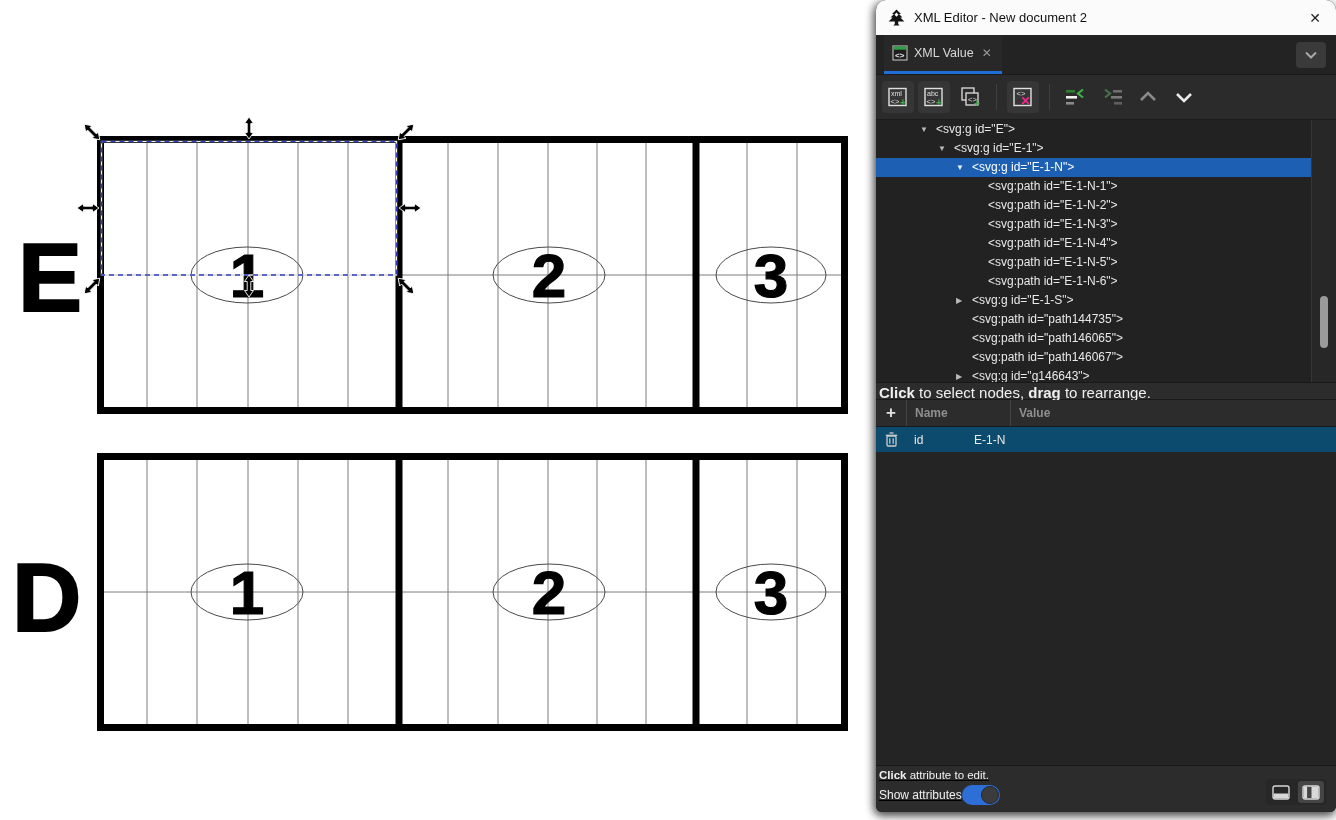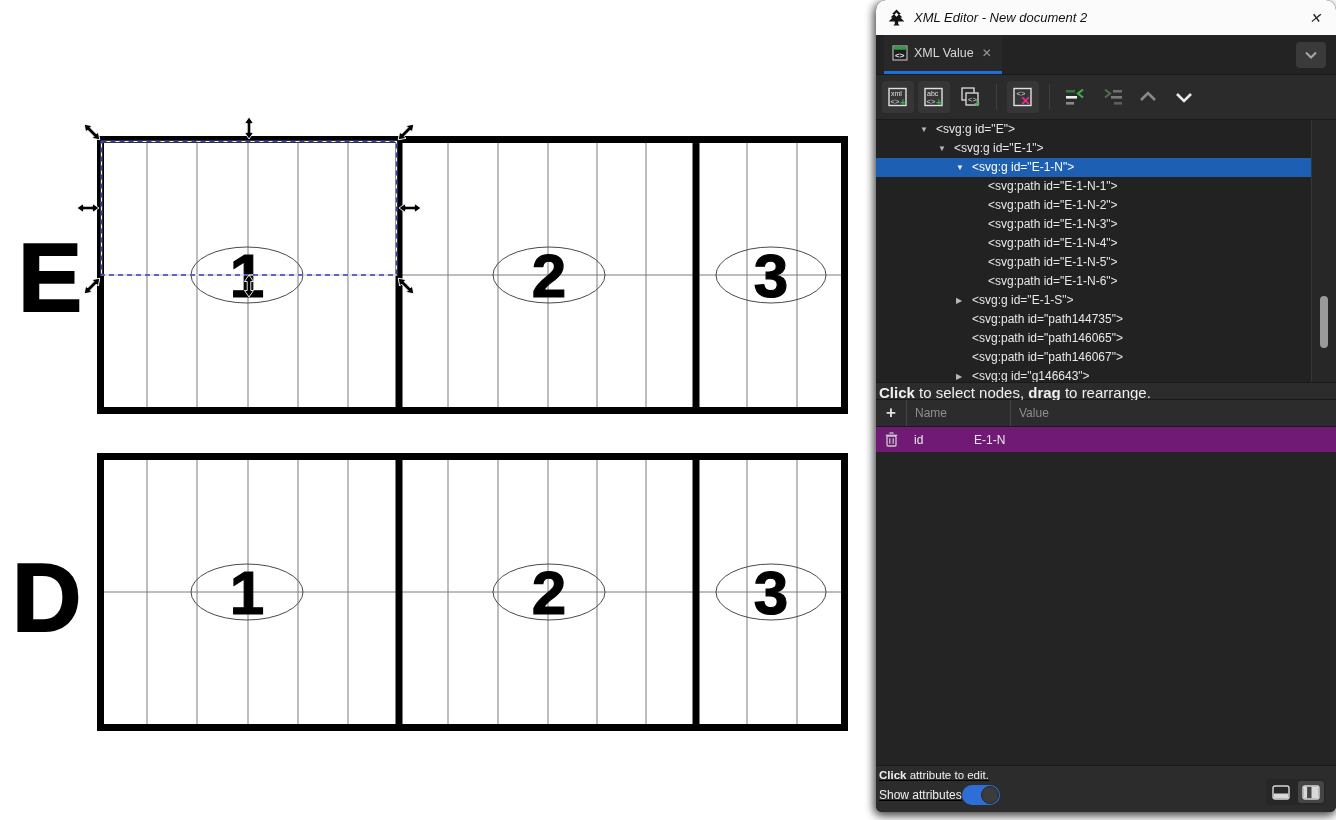--- a/index.html
+++ b/index.html
@@ -9,21 +9,21 @@
 
   
   .canvas-wrap { position:absolute; left:0; top:0; width:876px; height:820px; background:#ffffff; }
 
   
   .panel { position:absolute; left:876px; top:0; width:460px; height:812px;
            display:flex; flex-direction:column; background:#242424;
            border-radius:10px 10px 6px 6px;
            box-shadow:-3px 2px 9px rgba(0,0,0,.45), 0 4px 10px rgba(0,0,0,.5); }
   .titlebar { height:35px; flex:0 0 35px; background:#fbfbfb; border-radius:10px 10px 0 0;
-              display:flex; align-items:center; padding:0 12px;font-style:italic; }
+              display:flex; align-items:center; padding:0 12px; }
   .titlebar .logo { width:17px; height:17px; margin-right:9px; flex:0 0 auto; }
   .titlebar .title { font-size:13px; color:#111; flex:1 1 auto; }
   .titlebar .close { font-size:14px; color:#222; cursor:default; padding:0 3px; }
 
   .tabbar { height:40px; flex:0 0 40px; background:#232323; display:flex; align-items:stretch;
             position:relative; border-bottom:1px solid #1b1b1b; }
   .tab { margin-left:8px; display:flex; align-items:center; gap:6px; padding:0 10px 0 8px;
          background:#282828; border-bottom:3px solid #1f6fd8; color:#d8d8d8; font-size:12.5px; }
   .tab .tabicon { width:16px; height:16px; }
   .tab .tabclose { color:#9a9a9a; font-size:12px; margin-left:2px; }
@@ -52,25 +52,25 @@
                  background:#9a9a9a; border-radius:4px; }
 
   .tree-hint { height:18px; flex:0 0 18px; background:#2c2c2c; border-top:1px solid #191919;
                border-bottom:1px solid #191919; font-size:15px; color:#efefef;
                padding:1px 3px 0 3px; }
   .tree-hint b { font-weight:bold; }
 
   .attr-header { height:27px; flex:0 0 27px; background:#2c2c2c; display:flex; align-items:center;
                  border-bottom:1px solid #1a1a1a; }
   .attr-add { width:30px; text-align:center; color:#e0e0e0; font-size:17px; font-weight:bold; }
-  .attr-col { font-size:12px; font-weight:normal; color:#8f8f8f; border-left:1px solid #454545;
+  .attr-col { font-size:12px; font-weight:bold; color:#8f8f8f; border-left:1px solid #454545;
               height:100%; display:flex; align-items:center; padding-left:8px; }
   .attr-col.name { width:60px; }
   .attr-col.value { flex:1;margin-left:44px; }
-  .attr-row { height:25px; flex:0 0 25px; background:#701a75; display:flex; align-items:center;
+  .attr-row { height:25px; flex:0 0 25px; background:#0c4a6e; display:flex; align-items:center;
               font-size:12px; color:#eaeaea; }
   .attr-row .trash { width:30px; display:flex; justify-content:center; }
   .attr-row .aname { width:60px; padding-left:8px; }
   .attr-row .avalue { flex:1; padding-left:8px; }
   .attr-body { flex:1 1 auto; background:#242424; }
 
   .footer { height:47px; flex:0 0 47px; background:#2c2c2c; border-top:1px solid #191919;
             position:relative; padding:3px 6px 0 3px; border-radius:0 0 6px 6px;text-decoration:underline; }
   .footer .edit-hint { font-size:11.5px; color:#efefef; }
   .footer b { font-weight:bold; }

